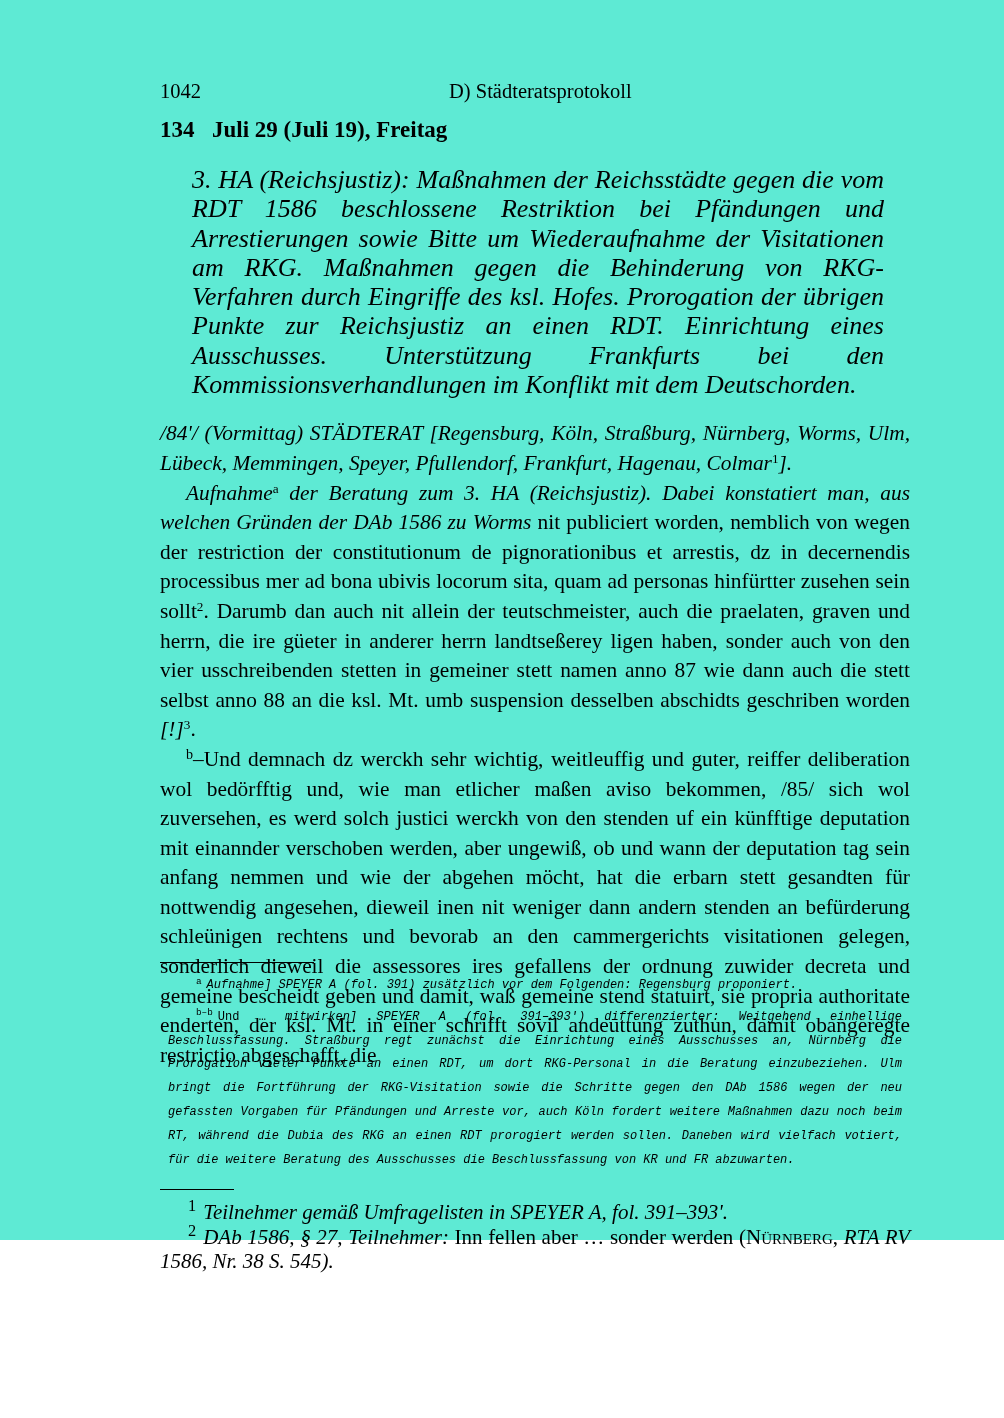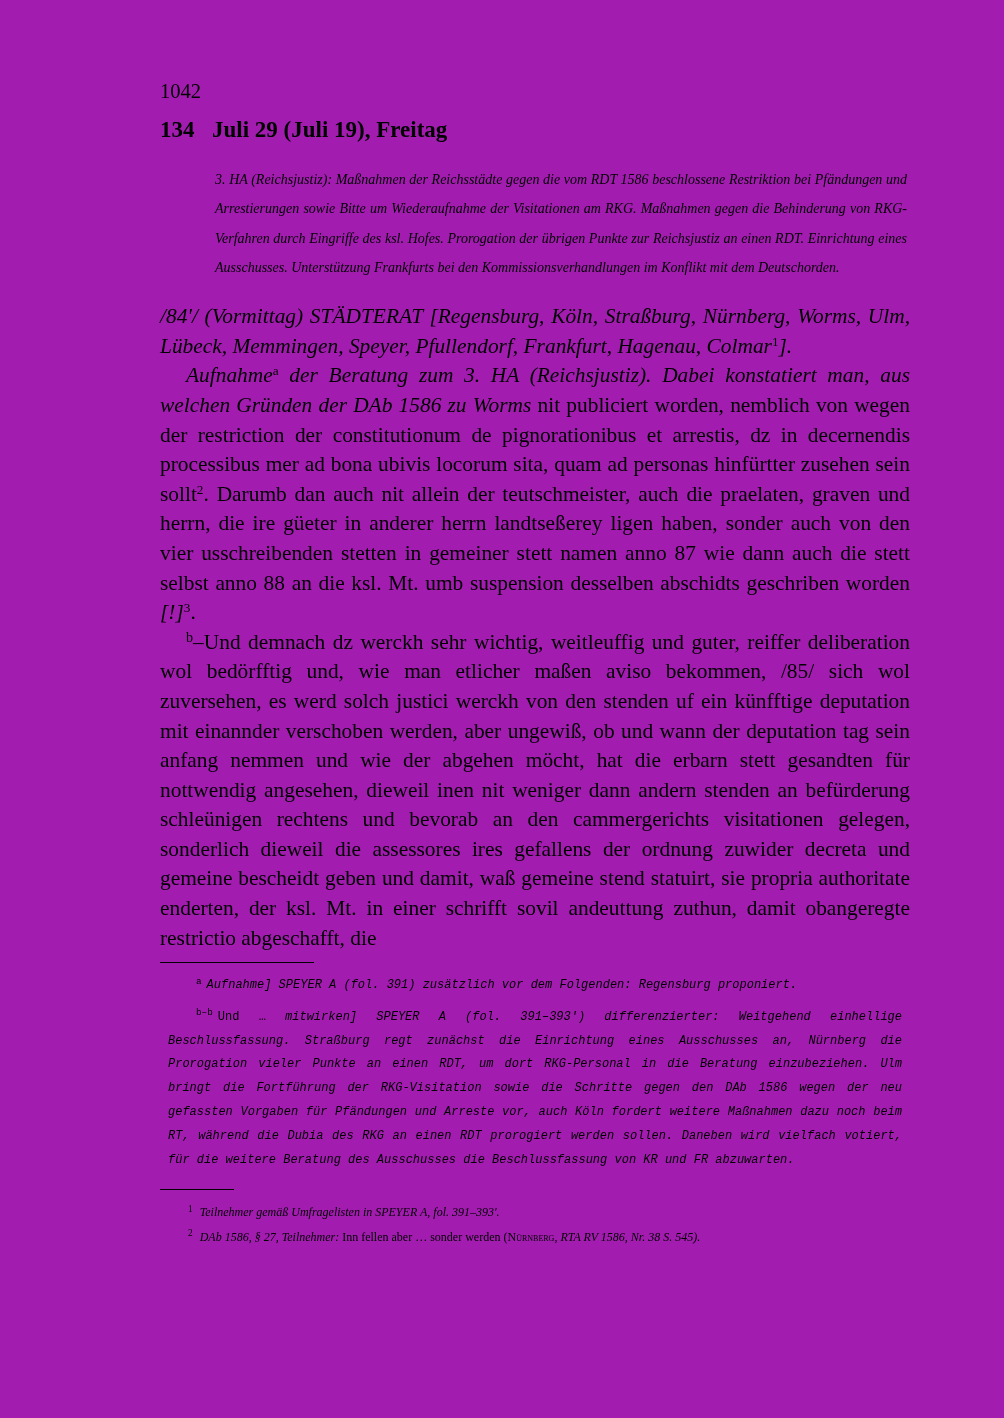--- a/index.html
+++ b/index.html
@@ -14,22 +14,22 @@
     font-family: "Liberation Serif", "DejaVu Serif", serif;
     color: #000000;
     overflow: hidden;
   }
 
   .page {
     position: absolute;
     left: 0;
     top: 0;
     width: 1004px;
-    height: 1418px;
-    background: #a21caf;
+    height: 1240px;
+    background: #5eead4;
   }
 
   .content {
     position: absolute;
     left: 160px;
     top: 74px;
     width: 750px;
   }
 
   
@@ -60,24 +60,24 @@
     white-space: nowrap;
   }
   .heading .num {
     display: inline-block;
     min-width: 52px;
   }
 
   
   .regest {
     margin-top: 20px;
-    margin-left: 55px;
+    margin-left: 32px;
     width: 692px;
     font-style: italic;
-    font-size: 14px;
+    font-size: 26px;
     line-height: 29.3px;
     text-align: justify;
     text-align-last: left;
     hyphens: manual;
   }
 
   
   .bodyblock {
     margin-top: 20px;
     width: 750px;
@@ -142,21 +142,21 @@
   }
   .app-note .rm { font-style: normal; }
 
   .fn-block {
     position: absolute;
     left: 160px;
     top: 1189px;
     width: 750px;
   }
   .fn-note {
-    font-size: 12px;
+    font-size: 21px;
     line-height: 24.6px;
     font-style: italic;
     text-align: justify;
     text-align-last: left;
     margin: 0;
     text-indent: 28px;
   }
   .fn-note .sig {
     font-style: normal;
     font-size: 0.78em;
@@ -172,20 +172,21 @@
 </style>
 </head>
 <body>
 
 <div class="page">
 
   <div class="content">
 
     <div class="runhead">
       <span class="folio">1042</span>
+      <span class="title">D) Städteratsprotokoll</span>
     </div>
 
     <div class="heading">
       <span class="num">134</span><span>Juli 29 (Juli 19), Freitag</span>
     </div>
 
     <div class="regest">3. HA (Reichsjustiz): Maßnahmen der Reichsstädte gegen die vom RDT 1586 beschlossene Restriktion bei Pfändungen und Arrestierungen sowie Bitte um Wiederaufnahme der Visitationen am RKG. Maßnahmen gegen die Behinderung von RKG-Verfahren durch Eingriffe des ksl. Hofes. Prorogation der übrigen Punkte zur Reichsjustiz an einen RDT. Einrichtung eines Ausschusses. Unterstützung Frankfurts bei den Kommissionsverhandlungen im Konflikt mit dem Deutschorden.</div>
 
     <div class="bodyblock">
 

